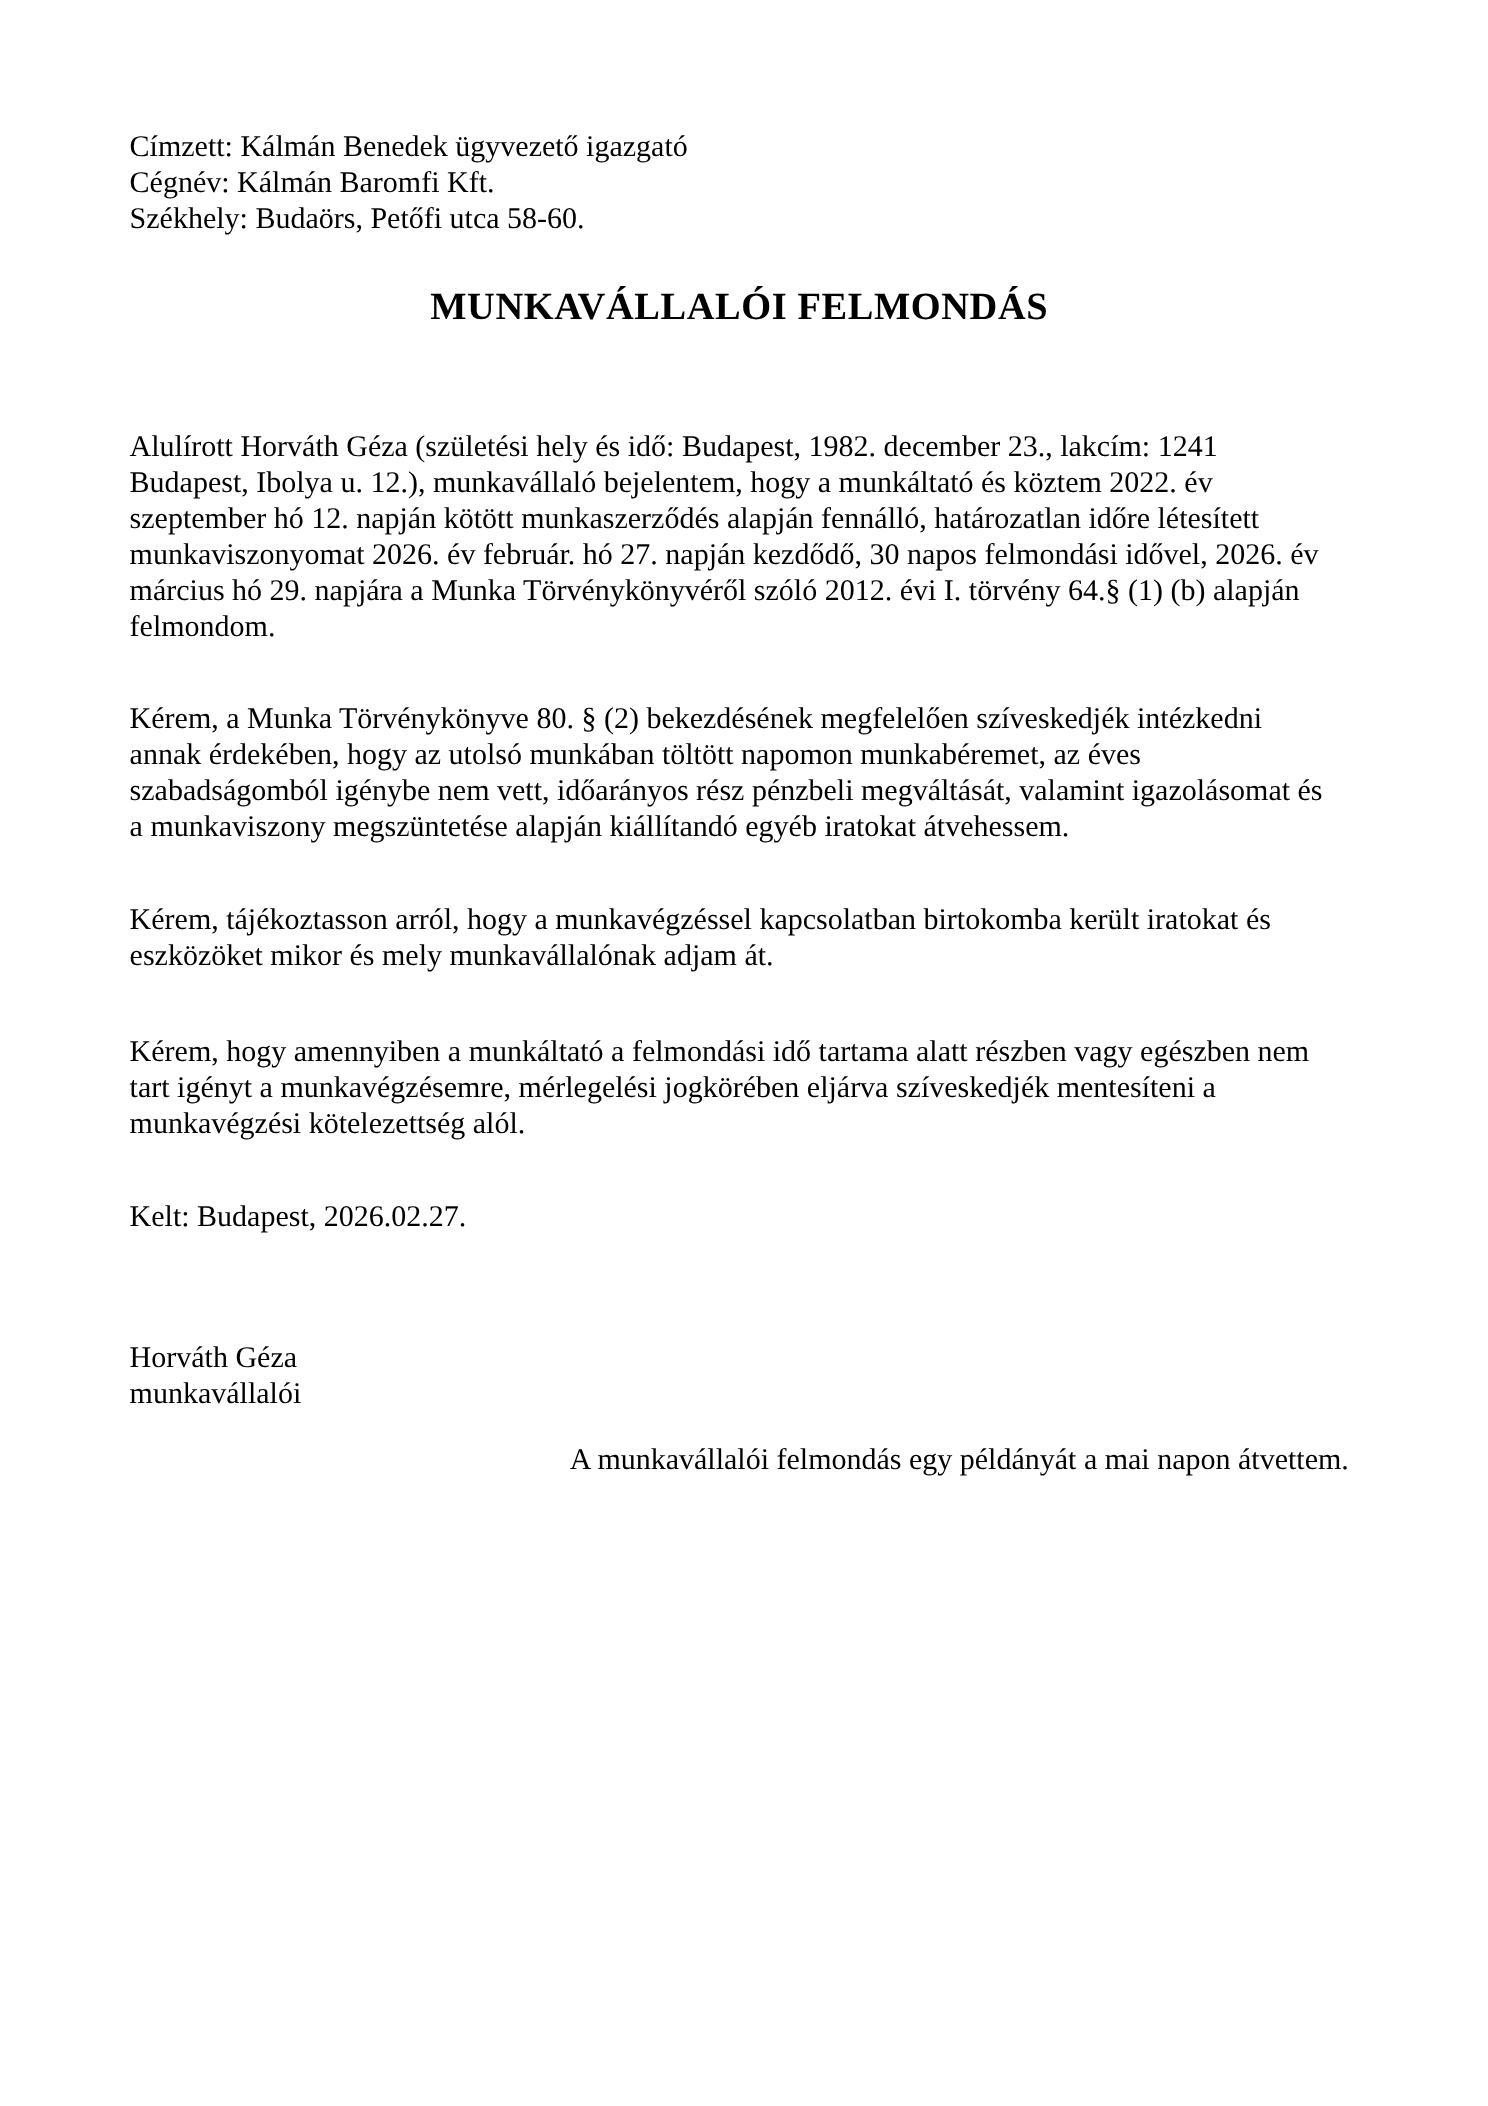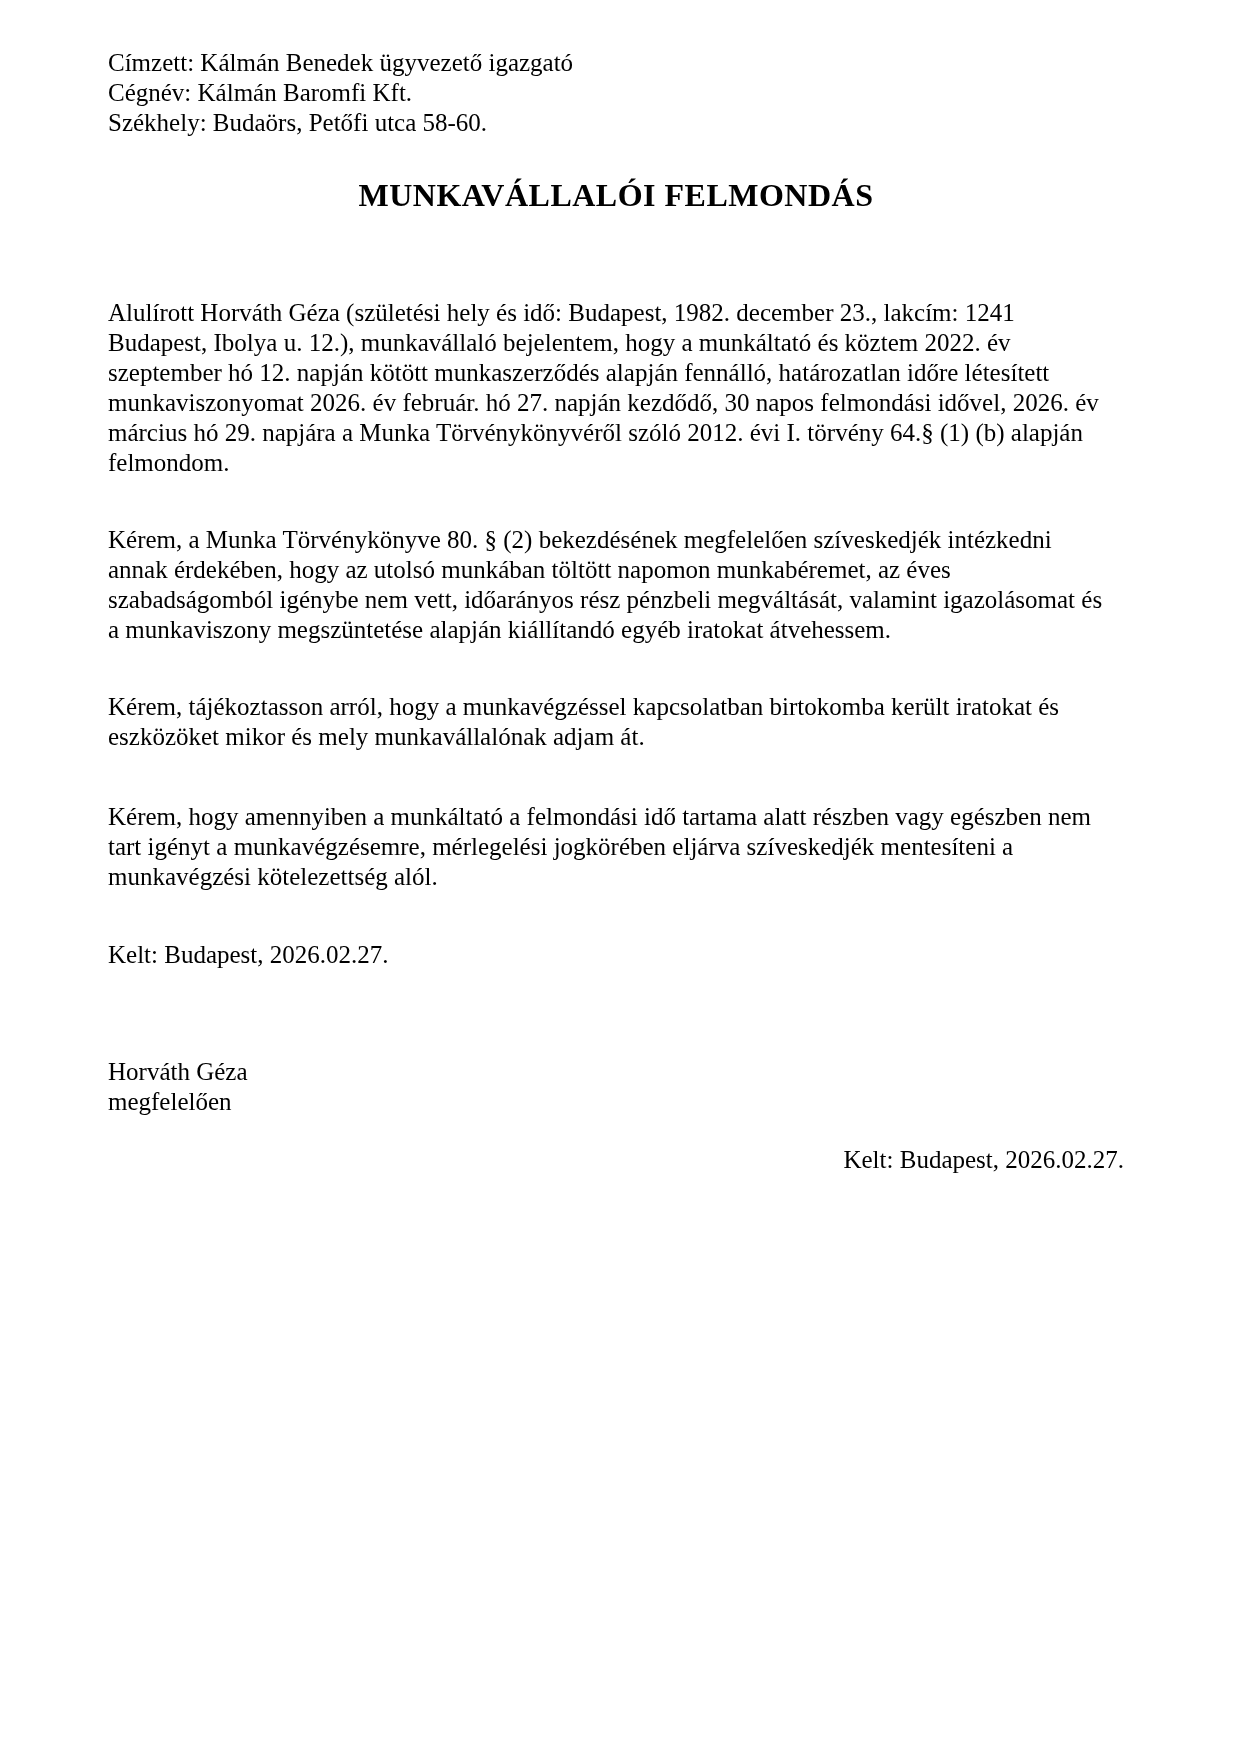--- a/index.html
+++ b/index.html
@@ -6,21 +6,21 @@
     margin: 0;
     padding: 0;
     background: #ffffff;
   }
   .page {
     position: relative;
     box-sizing: border-box;
     width: 1240px;
     height: 1258px;
     margin: 0;
-    padding: 48px 116px 0 108px;
+    padding: 108px 116px 0 108px;
     background: #ffffff;
     color: #000000;
     font-family: "Liberation Serif", "DejaVu Serif", serif;
     font-size: 25px;
     line-height: 30px;
     overflow: hidden;
   }
   .block { margin: 0; padding: 0; }
   .line { display: block; white-space: nowrap; }
   .doc-title {
@@ -77,23 +77,24 @@
   <div class="block para-4">
     <span class="line">Kérem, hogy amennyiben a munkáltató a felmondási idő tartama alatt részben vagy egészben nem</span>
     <span class="line">tart igényt a munkavégzésemre, mérlegelési jogkörében eljárva szíveskedjék mentesíteni a</span>
     <span class="line">munkavégzési kötelezettség alól.</span>
   </div>
 
   <div class="block dateline-left">Kelt: Budapest, 2026.02.27.</div>
 
   <div class="block signature-left">
     <span class="line">Horváth Géza</span>
-    <span class="line">megfelelően</span>
+    <span class="line">munkavállalói</span>
   </div>
 
+  <div class="block acknowledgment">A munkavállalói felmondás egy példányát a mai napon átvettem.</div>
 
   <div class="block dateline-right">Kelt: Budapest, 2026.02.27.</div>
 
   <div class="block signature-right">
     <span class="line">Kálmán Benedek</span>
   </div>
 
 </div>
 
 </body></html>

